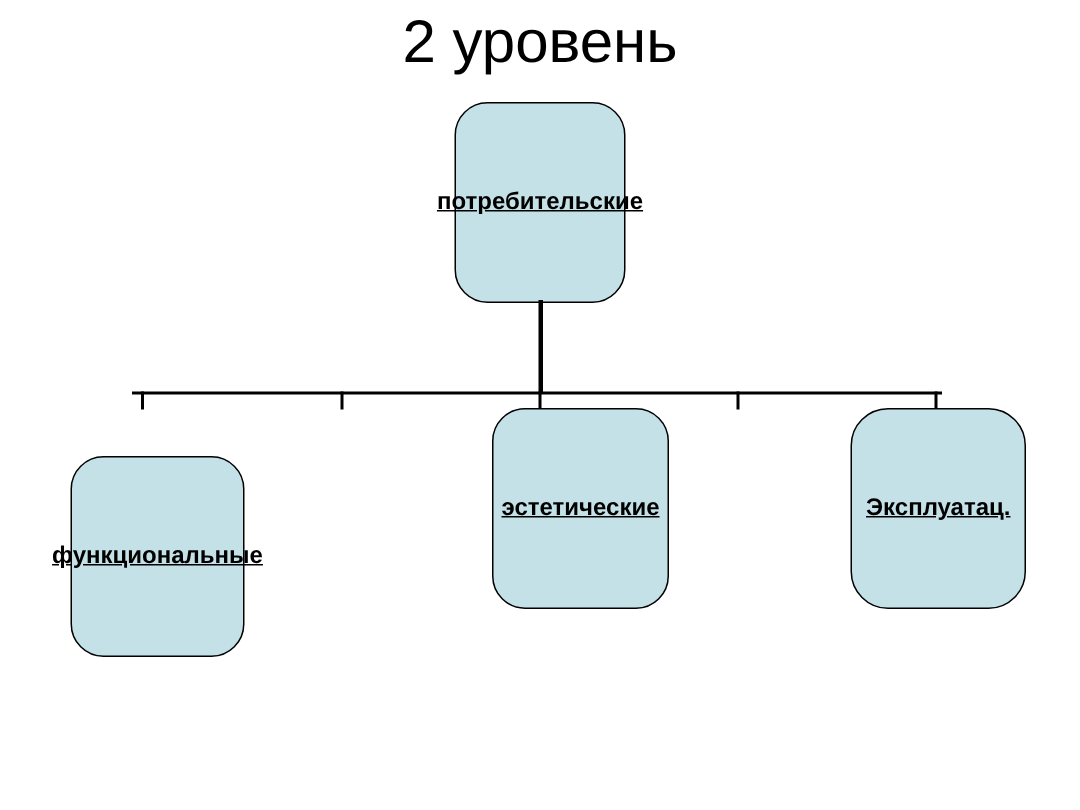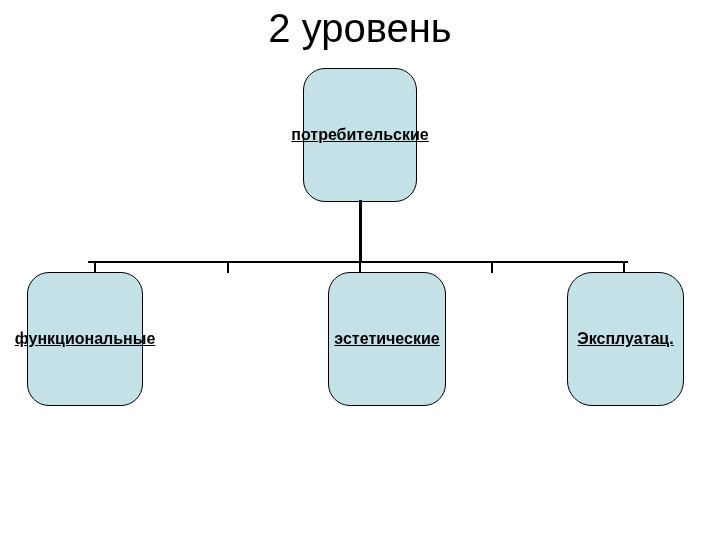--- a/index.html
+++ b/index.html
@@ -38,21 +38,21 @@
   }
   .node-label {
     font-size: 16px;
     font-weight: bold;
     color: var(--text, #000000);
     white-space: nowrap;
     text-align: center;
   }
   .root-node  { left: 303px; top: 68px;  width: 112px; height: 132px; }
   .child      { top: 272px; height: 132px; }
-  .child1 { left: 27px;  width: 114px; }
+  .child1 { left: 47px;  width: 114px; margin-top: 32px; }
   .child2 { left: 172px; width: 113px; }
   .child3 { left: 294px; width: 116px; margin-left: 34px; }
   .child4 { left: 437px; width: 111px; }
   .child5 { left: 567px; width: 115px; border-radius: 25px; }
   .connector {
     position: absolute;
     background: var(--connector, #000000);
   }
   .root-drop { left: 359px; top: 200px; width: 3px; height: 62px; }
   .hbar      { left: 88px;  top: 261px; width: 540px; height: 2px; }

